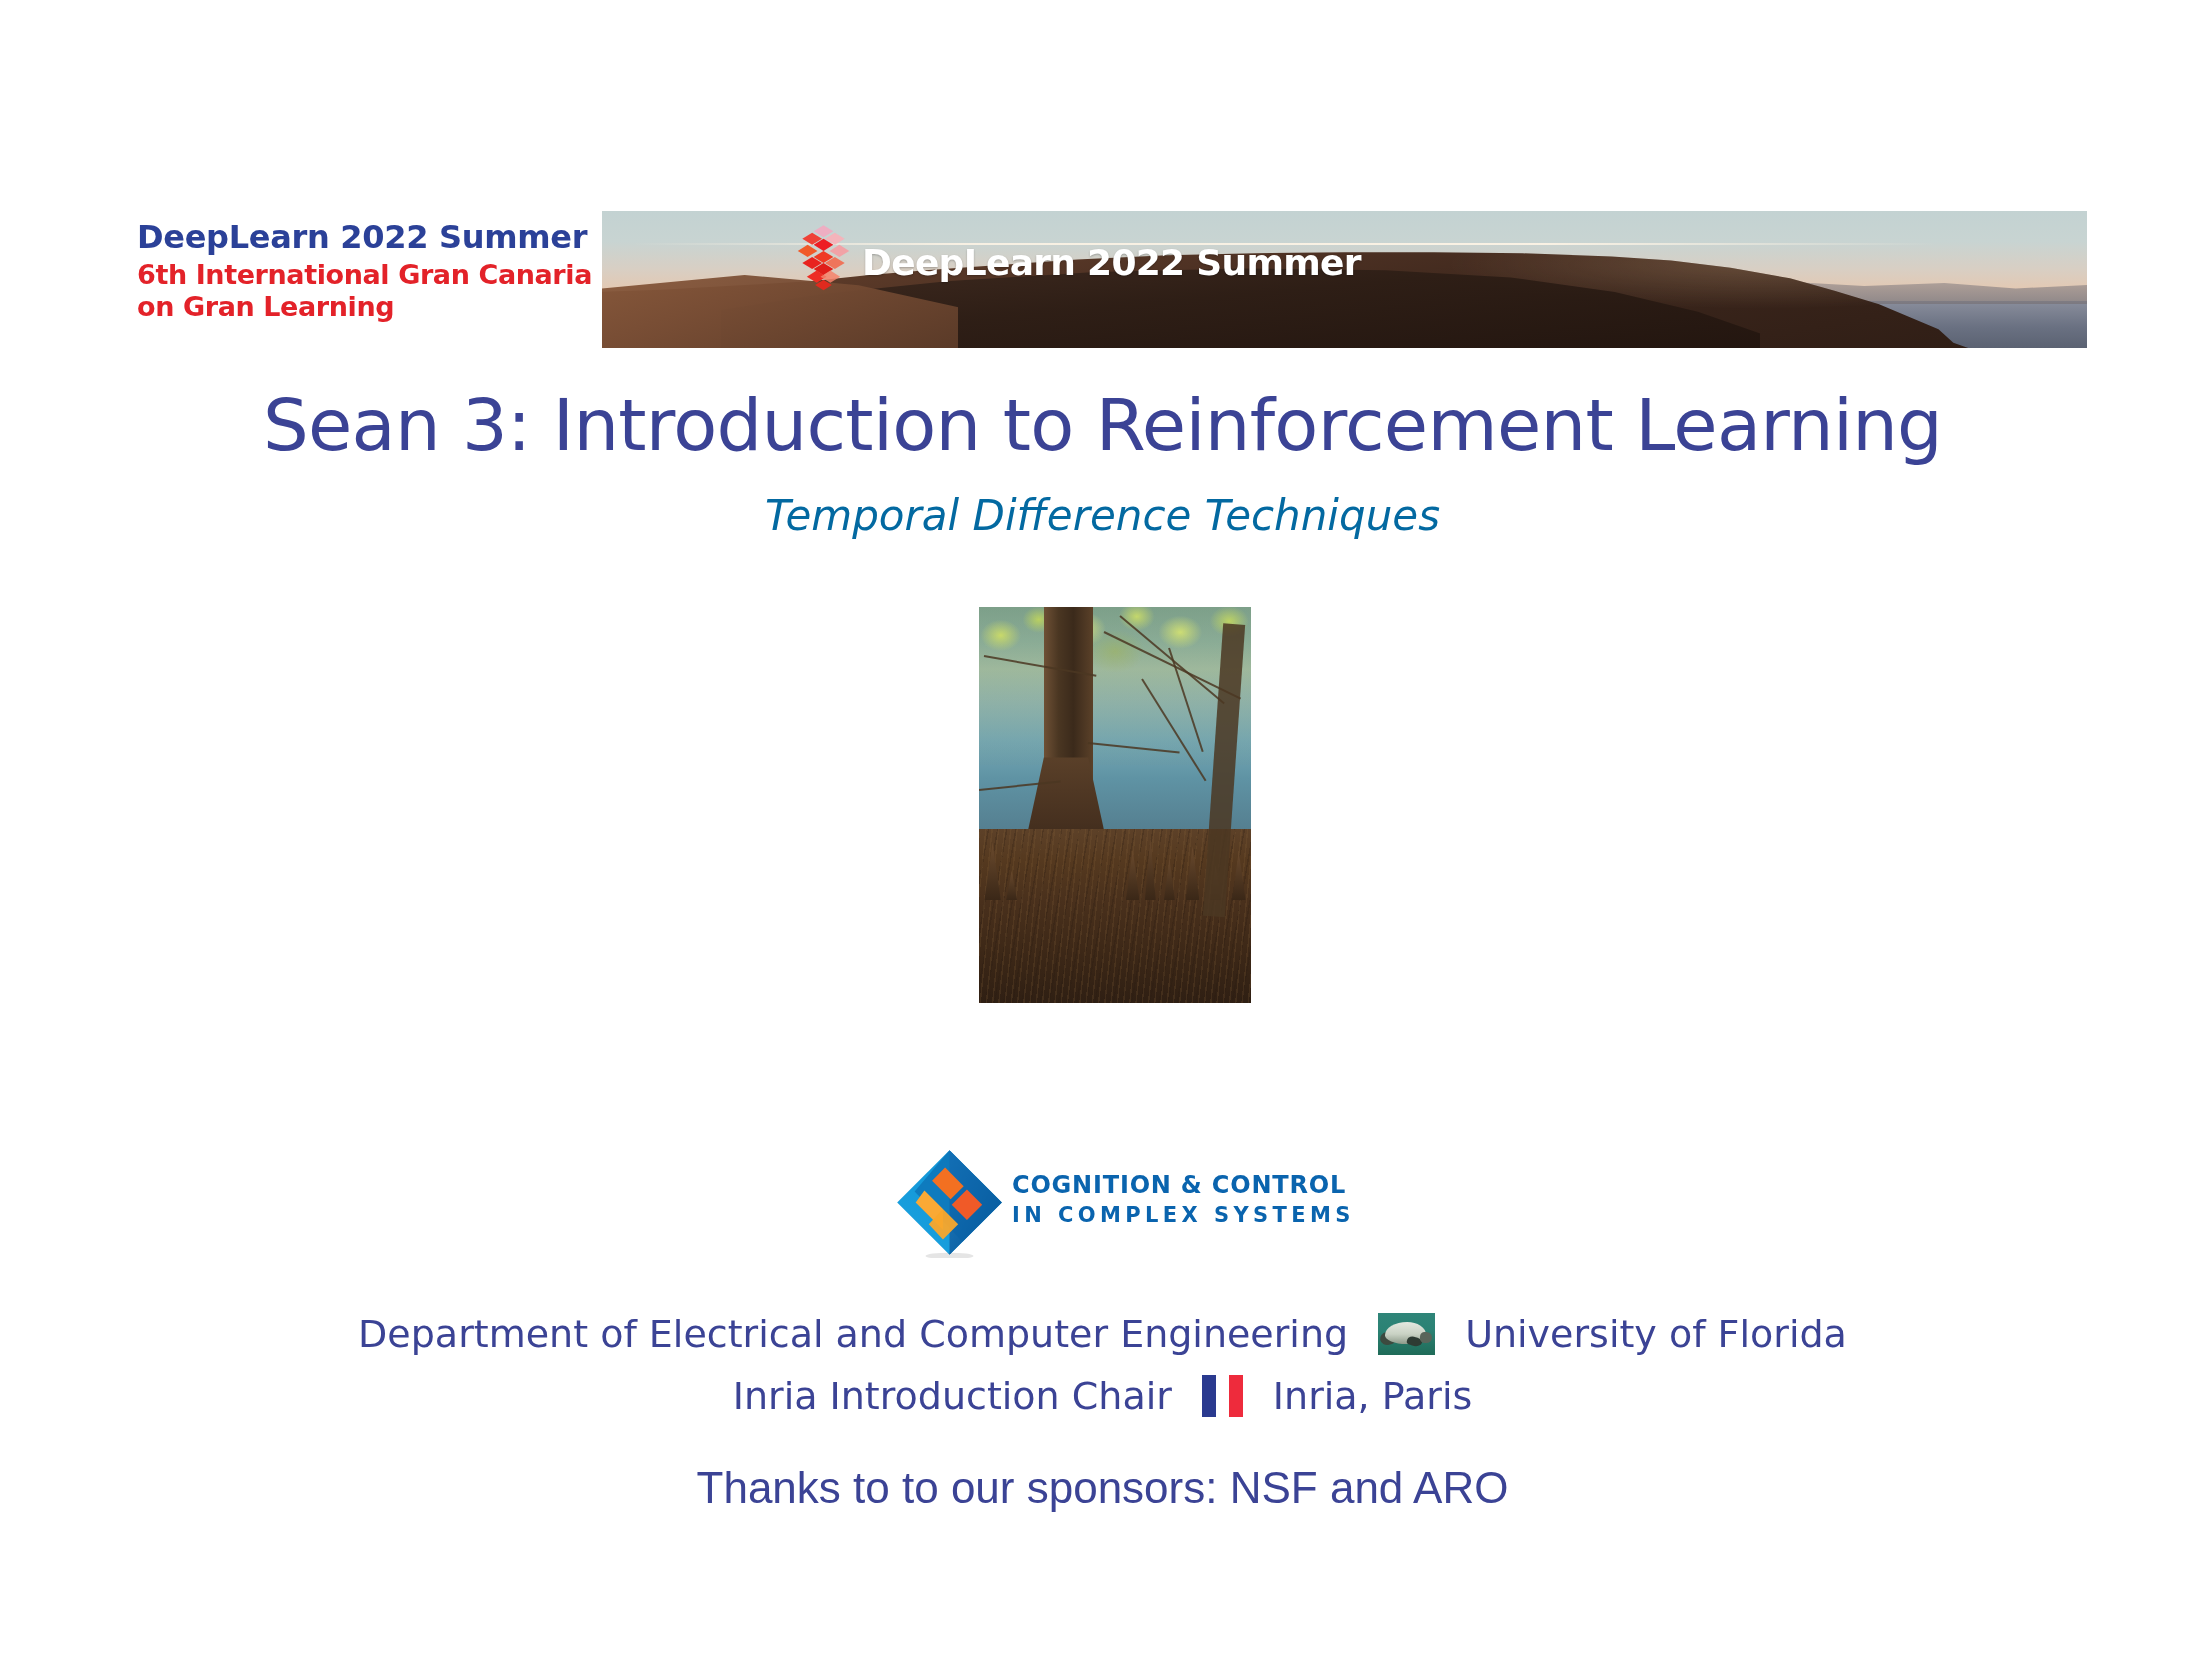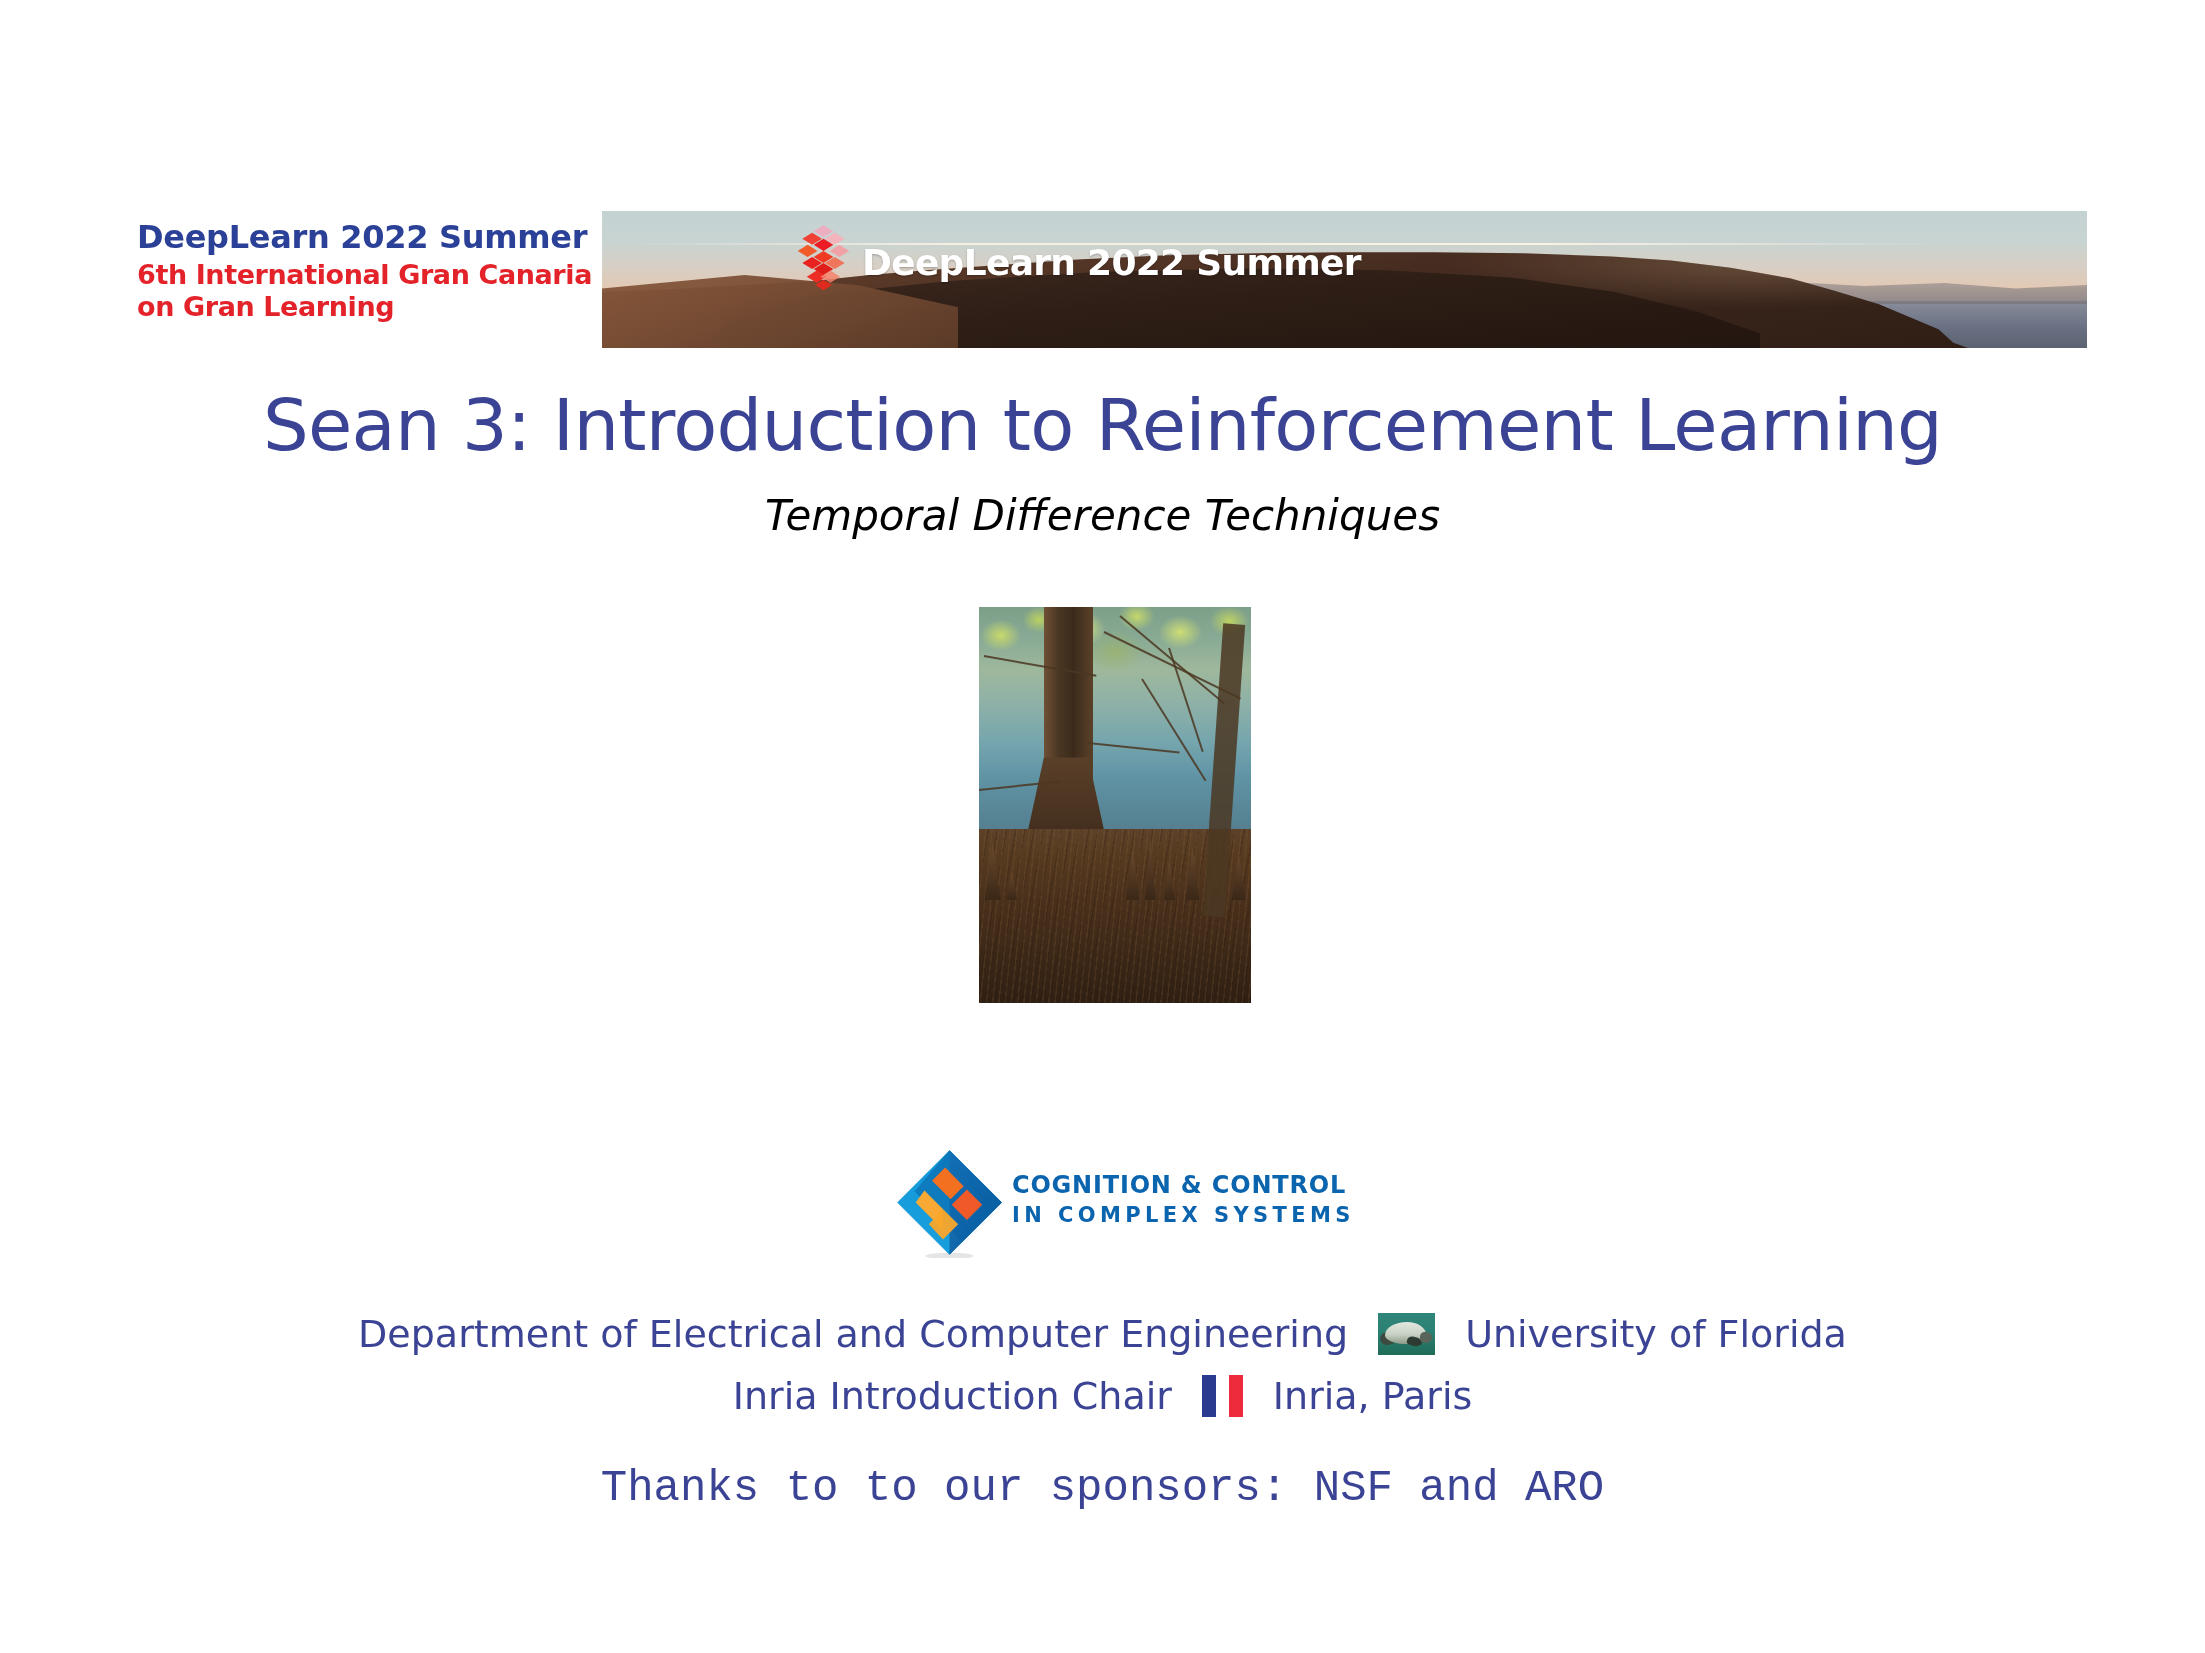--- a/index.html
+++ b/index.html
@@ -177,21 +177,21 @@
     position: absolute;
     left: 0;
     right: 0;
     top: 491px;
     text-align: center;
     font-family: "DejaVu Sans", sans-serif;
     font-style: italic;
     font-weight: 400;
     font-size: 42px;
     letter-spacing: 0px;
-    color: #000000;
+    color: #0369a1;
     white-space: nowrap;
   }
 
   
   .center-photo {
     position: absolute;
     left: 979px;
     top: 607px;
     width: 272px;
     height: 396px;
@@ -401,21 +401,21 @@
   .fr-blue  { flex: 1; background: #2A3A8F; }
   .fr-white { flex: 1; background: #ffffff; }
   .fr-red   { flex: 1; background: #EE2B3C; }
 
   
   .sponsors {
     position: absolute;
     left: 0; right: 0;
     top: 1463px;
     text-align: center;
-    font-family: Liberation Mono, monospace;
+    font-family: Liberation Sans, sans-serif;
     font-weight: 400;
     font-size: 44px;
     color: #3B4395;
     white-space: nowrap;
   }
 </style>
 </head>
 <body>
 
 <div class="slide">

